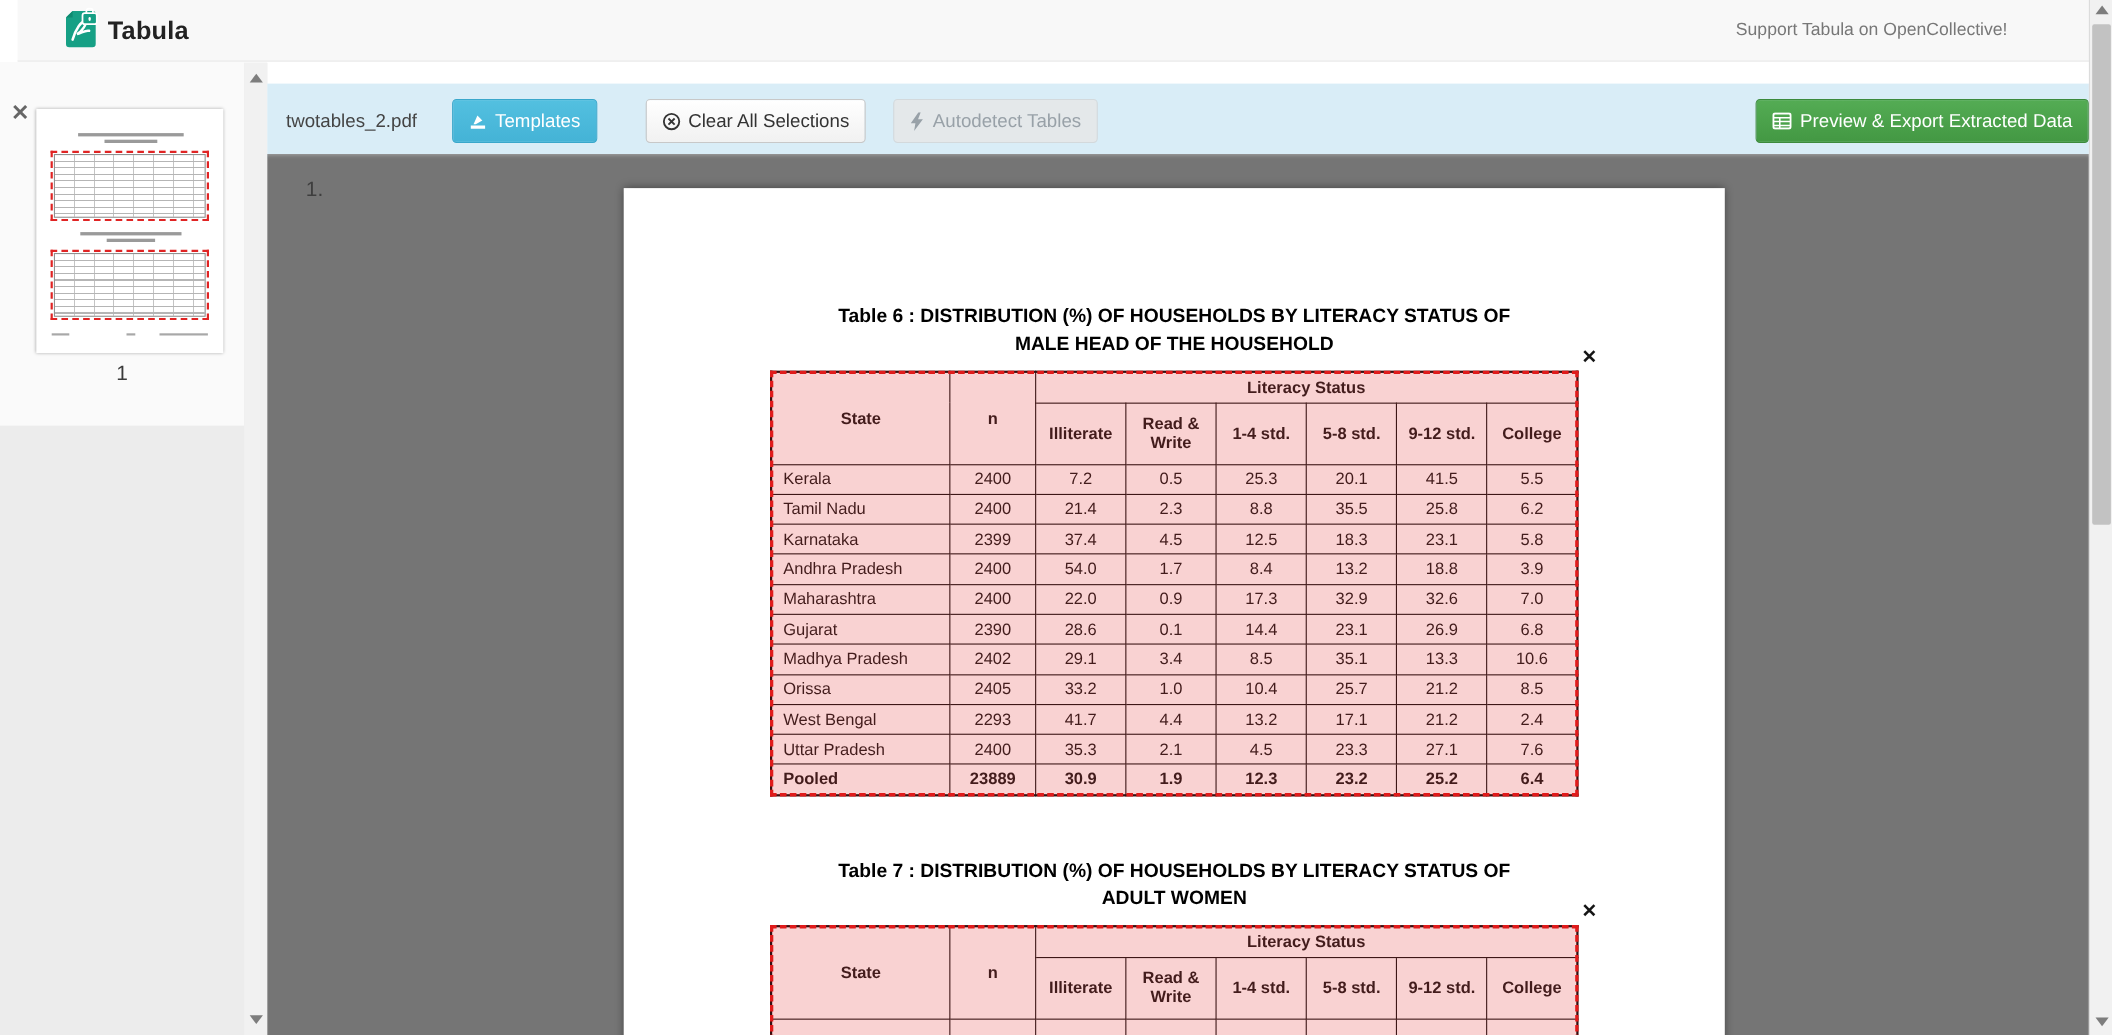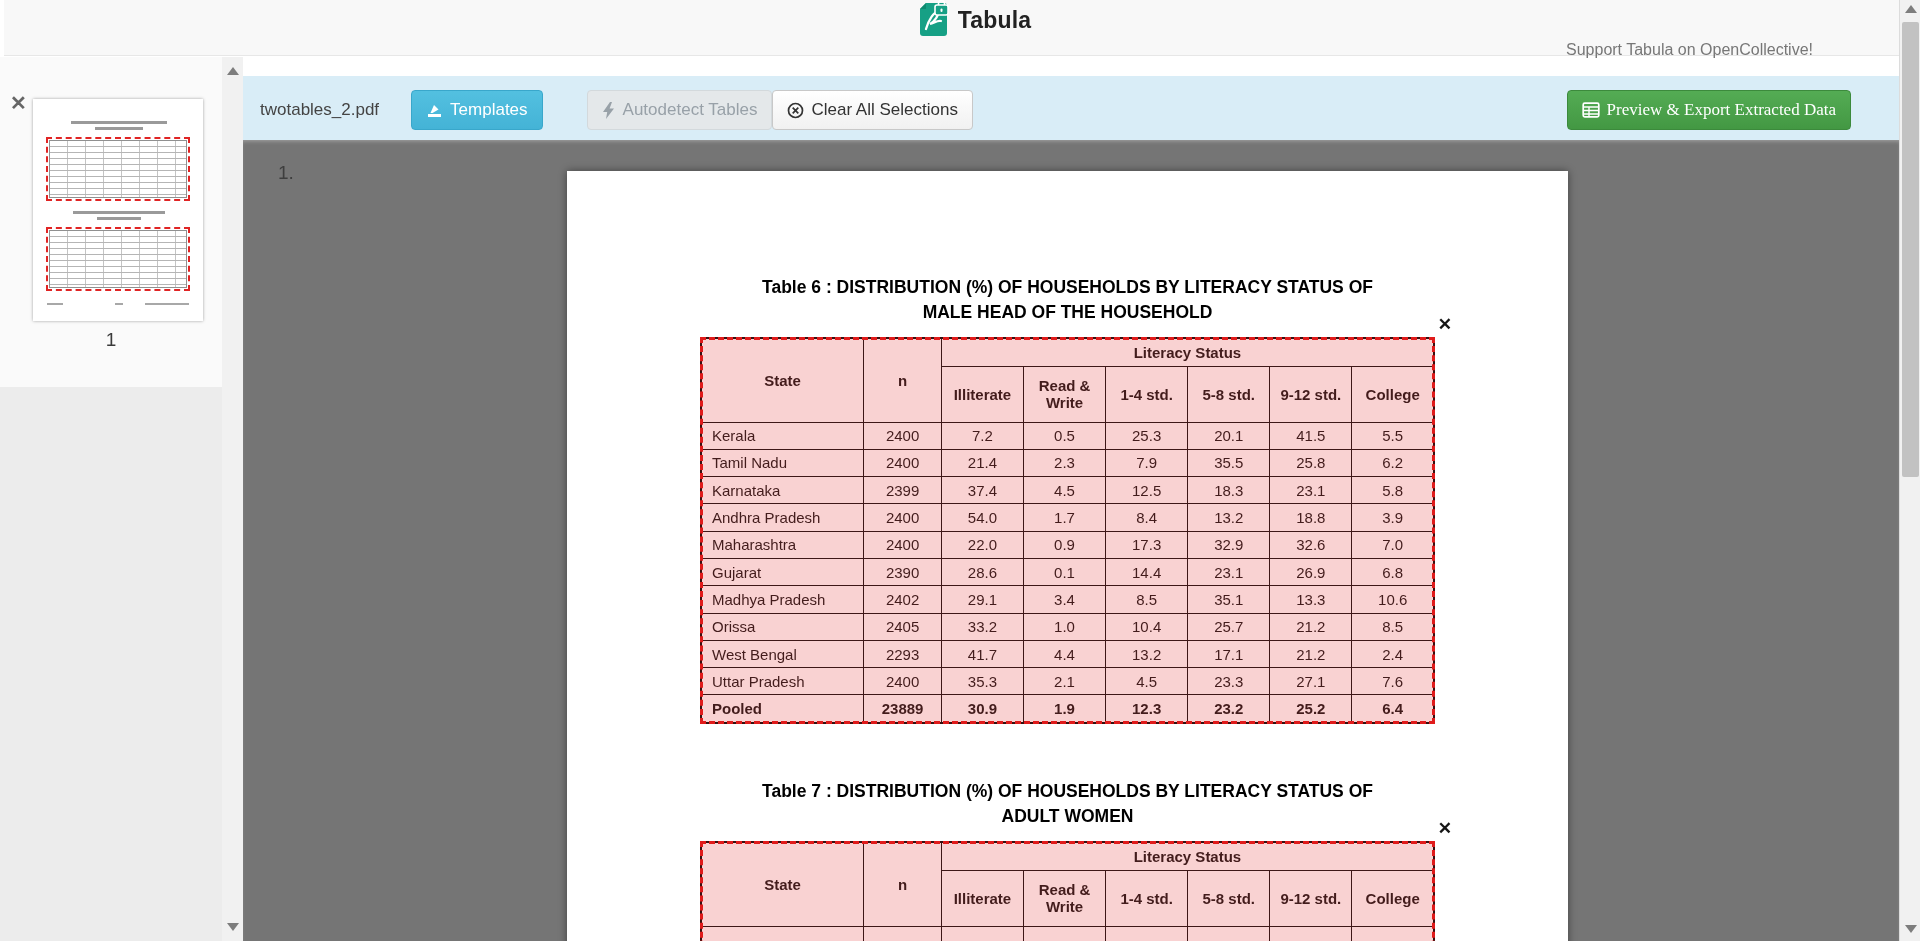--- a/index.html
+++ b/index.html
@@ -1,23 +1,23 @@
 <!DOCTYPE html>
 <html><head>
 <meta charset="utf-8">
 <style>
   * { box-sizing: border-box; margin: 0; padding: 0; }
   html,body { width:1920px; height:941px; overflow:hidden; background:#fff;
               font-family:"Liberation Sans", sans-serif; }
   #app { position:relative; width:1920px; height:941px; }
 
   
-  .navbar { position:absolute; left:4px; top:0; width:1899px; height:56px;
+  .navbar { position:absolute; left:16px; top:0; width:1899px; height:56px;
             background:#f8f8f8; border-bottom:1px solid #e7e7e7;
-            display:flex; align-items:center;flex-direction:column; }
+            display:flex; align-items:center; }
   .brand { display:flex; align-items:center; gap:8px; margin-left:42px; cursor:pointer; }
   .brand-name { font-size:23px; font-weight:bold; color:#222; letter-spacing:.2px; }
   .nav-items { display:flex; align-items:center; margin-left:36px; }
   .nav-item { color:#777; font-size:17px; padding:10px 22px; cursor:pointer; white-space:nowrap; }
   .nav-right { margin-left:auto; margin-right:90px; color:#777; font-size:16px; cursor:pointer; }
 
   
   .sidebar { position:absolute; left:0; top:57px; width:243px; height:884px; background:#ececec; }
   .thumb-panel { position:absolute; left:0; top:0; width:222px; height:330px; background:#fafafa; }
   .thumb-close { position:absolute; left:10px; top:36px; font-size:20px; font-weight:900;
@@ -47,22 +47,22 @@
              background:#d9edf7; display:flex; align-items:center; padding-left:17px; }
   .filename { font-size:17px; color:#444; margin-right:32px; }
   .btn { display:inline-flex; align-items:center; gap:7px; border-radius:4px;
          font-size:17px; padding:8px 14px; cursor:pointer; white-space:nowrap;
          border:1px solid transparent; line-height:1.35; }
   .btn-templates { background:linear-gradient(#53c0e0,#44b3d6); border-color:#39a7cb;
                    color:#fff; margin-right:44px; }
   .btn-clear { background:linear-gradient(#ffffff,#f1f1f1); border-color:#c8c8c8;
                color:#333; margin-right:25px; }
   .btn-autodetect { background:#e4e8ea; border-color:#d3d9dc; color:#98a1a8; cursor:default; }
-  .btn-export { margin-left:auto; margin-right:48px;
-                background:linear-gradient(#54ac54,#439843); border-color:#3c8a3c; color:#fff;font-family:Liberation Serif, serif; }
+  .btn-export { margin-left:auto; 
+                background:linear-gradient(#54ac54,#439843); border-color:#3c8a3c; color:#fff; }
   .btn .ico { display:inline-flex; }
 
   
   .doc-area { position:absolute; left:243px; top:140px; width:1656px; height:801px;
               background:#757575; overflow:hidden;
               box-shadow:inset 0 3px 4px -2px rgba(255,255,255,.35); }
   .page-marker { position:absolute; left:35px; top:22px; font-size:19px; color:#3e3e3e; }
   .pdf-page { position:absolute; left:324px; top:31px; width:1001px; height:1296px;
               background:#fff; box-shadow:0 0 8px rgba(0,0,0,.45); }
   .pdf-title { position:absolute; width:100%; text-align:center; font-weight:bold;
@@ -143,37 +143,37 @@
     <span class="btn btn-templates">
       <span class="ico">
         <svg width="17" height="17" viewBox="0 0 17 17">
           <path d="M2 12 h13 v3 h-13 z" fill="#fff"></path>
           <path d="M4.5 11 L8 3 L12.5 7.5 L6.5 11 Z" fill="#fff"></path>
         </svg>
       </span>
       <span>Templates</span>
     </span>
 
-    <span class="btn btn-autodetect">
-      <span class="ico">
-        <svg width="14" height="17" viewBox="0 0 14 17">
-          <path d="M8 0 L1 10 h4.2 L4 17 L12 6.5 H7.6 L10 0 Z" fill="#98a1a8"></path>
-        </svg>
-      </span>
-      <span>Autodetect Tables</span>
-    </span>
-
     <span class="btn btn-clear">
       <span class="ico">
         <svg width="17" height="17" viewBox="0 0 17 17">
           <circle cx="8.5" cy="8.5" r="7" fill="none" stroke="#333" stroke-width="1.7"></circle>
           <path d="M5.7 5.7 L11.3 11.3 M11.3 5.7 L5.7 11.3" stroke="#333" stroke-width="1.7"></path>
         </svg>
       </span>
       <span>Clear All Selections</span>
+    </span>
+
+    <span class="btn btn-autodetect">
+      <span class="ico">
+        <svg width="14" height="17" viewBox="0 0 14 17">
+          <path d="M8 0 L1 10 h4.2 L4 17 L12 6.5 H7.6 L10 0 Z" fill="#98a1a8"></path>
+        </svg>
+      </span>
+      <span>Autodetect Tables</span>
     </span>
 
     <span class="btn btn-export">
       <span class="ico">
         <svg width="18" height="16" viewBox="0 0 18 16">
           <rect x="1.2" y="1.2" width="15.6" height="13.6" rx="1.5" fill="none" stroke="#fff" stroke-width="1.7"></rect>
           <path d="M1.2 5 H16.8 M1.2 8.5 H16.8 M1.2 12 H16.8 M7 5 V14.8" stroke="#fff" stroke-width="1.4"></path>
         </svg>
       </span>
       <span>Preview &amp; Export Extracted Data</span>
@@ -226,21 +226,21 @@
                 <td>25.3</td>
                 <td>20.1</td>
                 <td>41.5</td>
                 <td>5.5</td>
               </tr>
               <tr class="">
                 <td class="st">Tamil Nadu</td>
                 <td>2400</td>
                 <td>21.4</td>
                 <td>2.3</td>
-                <td>7.9</td>
+                <td>8.8</td>
                 <td>35.5</td>
                 <td>25.8</td>
                 <td>6.2</td>
               </tr>
               <tr class="">
                 <td class="st">Karnataka</td>
                 <td>2399</td>
                 <td>37.4</td>
                 <td>4.5</td>
                 <td>12.5</td>

